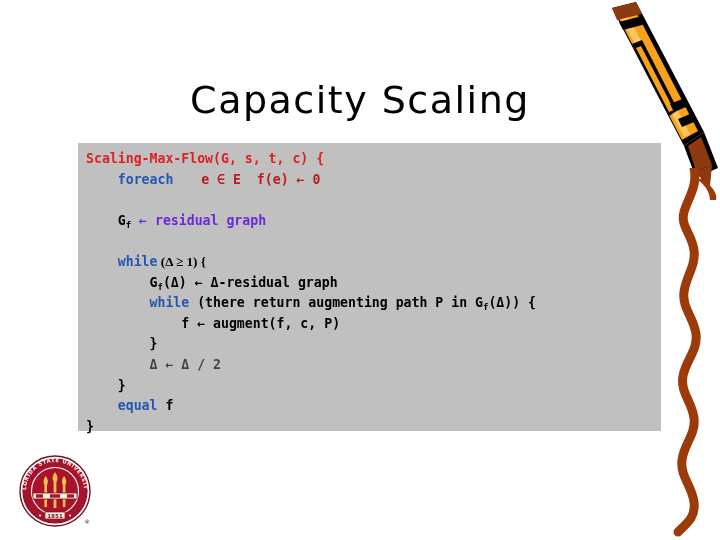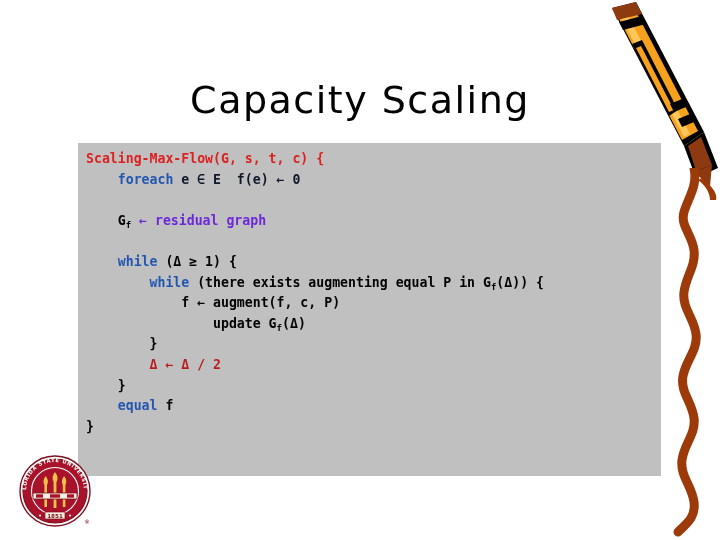--- a/index.html
+++ b/index.html
@@ -29,21 +29,21 @@
     color: #000000;
     white-space: nowrap;
   }
 
   
   #code-block {
     position: absolute;
     left: 78px;
     top: 143px;
     width: 583px;
-    height: 333px;
+    height: 288px;
     background: #c0c0c0;
     box-sizing: border-box;
     padding: 6px 0 0 8px;
     font-family: "DejaVu Sans Mono", monospace;
     font-size: 13.2px;
     font-weight: bold;
     line-height: 20.6px;
     color: #000000;
     letter-spacing: 0px;
   }
@@ -89,30 +89,30 @@
     height: 78px;
   }
 </style>
 </head>
 <body>
 
 <div id="slide-title">Capacity Scaling</div>
 
 <div id="code-block" style="background: rgb(192, 192, 192);">
     <div class="ln"><span style="color: rgb(221, 32, 32);">Scaling-Max-Flow(G, s, t, c) {</span></div>
-    <div class="ln"><span>    </span><span style="color: rgb(35, 86, 176); text-align: right;">foreach</span><span style="color: #0f172a;"> e ∈ E  f(e) ← 0</span></div>
+    <div class="ln"><span>    </span><span style="color: rgb(35, 86, 176); text-align: right;">foreach</span><span style="color: #b91c1c; padding-left: 20px;"> e ∈ E  f(e) ← 0</span></div>
     <div class="ln"><span>    </span></div>
     <div class="ln"><span>    </span><span style="color: rgb(0, 0, 0);">G</span><span class="sub" style="color: rgb(0, 0, 0);">f</span><span style="color: #6d28d9;"> ← residual graph</span></div>
     <div class="blank"></div>
-    <div class="ln"><span>    </span><span style="color: rgb(35, 86, 176);">while</span><span style="color: rgb(0, 0, 0);"> (Δ ≥ 1) {</span></div>
-    <div class="ln"><span>        </span><span style="color: rgb(35, 86, 176);">while</span><span style="color: rgb(0, 0, 0);"> (there exists augmenting equal P in G</span><span class="sub" style="color: rgb(0, 0, 0);">f</span><span style="color: rgb(0, 0, 0);">(Δ)) {</span></div>
+    <div class="ln"><span>    </span><span style="color: rgb(35, 86, 176);">while</span><span style="color: rgb(0, 0, 0); font-family: Liberation Serif, serif;"> (Δ ≥ 1) {</span></div>
+    <div class="ln"><span>        </span><span style="color: rgb(0, 0, 0);">G</span><span class="sub" style="color: rgb(0, 0, 0);">f</span><span style="color: rgb(0, 0, 0);">(Δ) ← Δ-residual graph</span></div>
+    <div class="ln"><span>        </span><span style="color: rgb(35, 86, 176);">while</span><span style="color: rgb(0, 0, 0);"> (there return augmenting path P in G</span><span class="sub" style="color: rgb(0, 0, 0);">f</span><span style="color: rgb(0, 0, 0);">(Δ)) {</span></div>
     <div class="ln"><span>            </span><span style="color: rgb(0, 0, 0);">f ← augment(f, c, P)</span></div>
-    <div class="ln"><span>                </span><span style="color: rgb(0, 0, 0);">update G</span><span class="sub" style="color: rgb(0, 0, 0);">f</span><span style="color: rgb(0, 0, 0);">(Δ)</span></div>
     <div class="ln"><span>        </span><span style="color: rgb(0, 0, 0);">}</span></div>
-    <div class="ln"><span>        </span><span style="color: #b91c1c;">Δ ← Δ / 2</span></div>
+    <div class="ln"><span>        </span><span style="color: #404040;">Δ ← Δ / 2</span></div>
     <div class="ln"><span>    </span><span style="color: rgb(0, 0, 0);">}</span></div>
     <div class="ln"><span>    </span><span style="color: rgb(35, 86, 176);">equal</span><span style="color: rgb(0, 0, 0);"> f</span></div>
     <div class="ln"><span style="color: rgb(0, 0, 0);">}</span></div>
   </div>
 
 <div id="crayon-decoration">
   <svg width="128" height="200" viewBox="0 0 128 200" xmlns="http://www.w3.org/2000/svg">
 
     <g>
 

